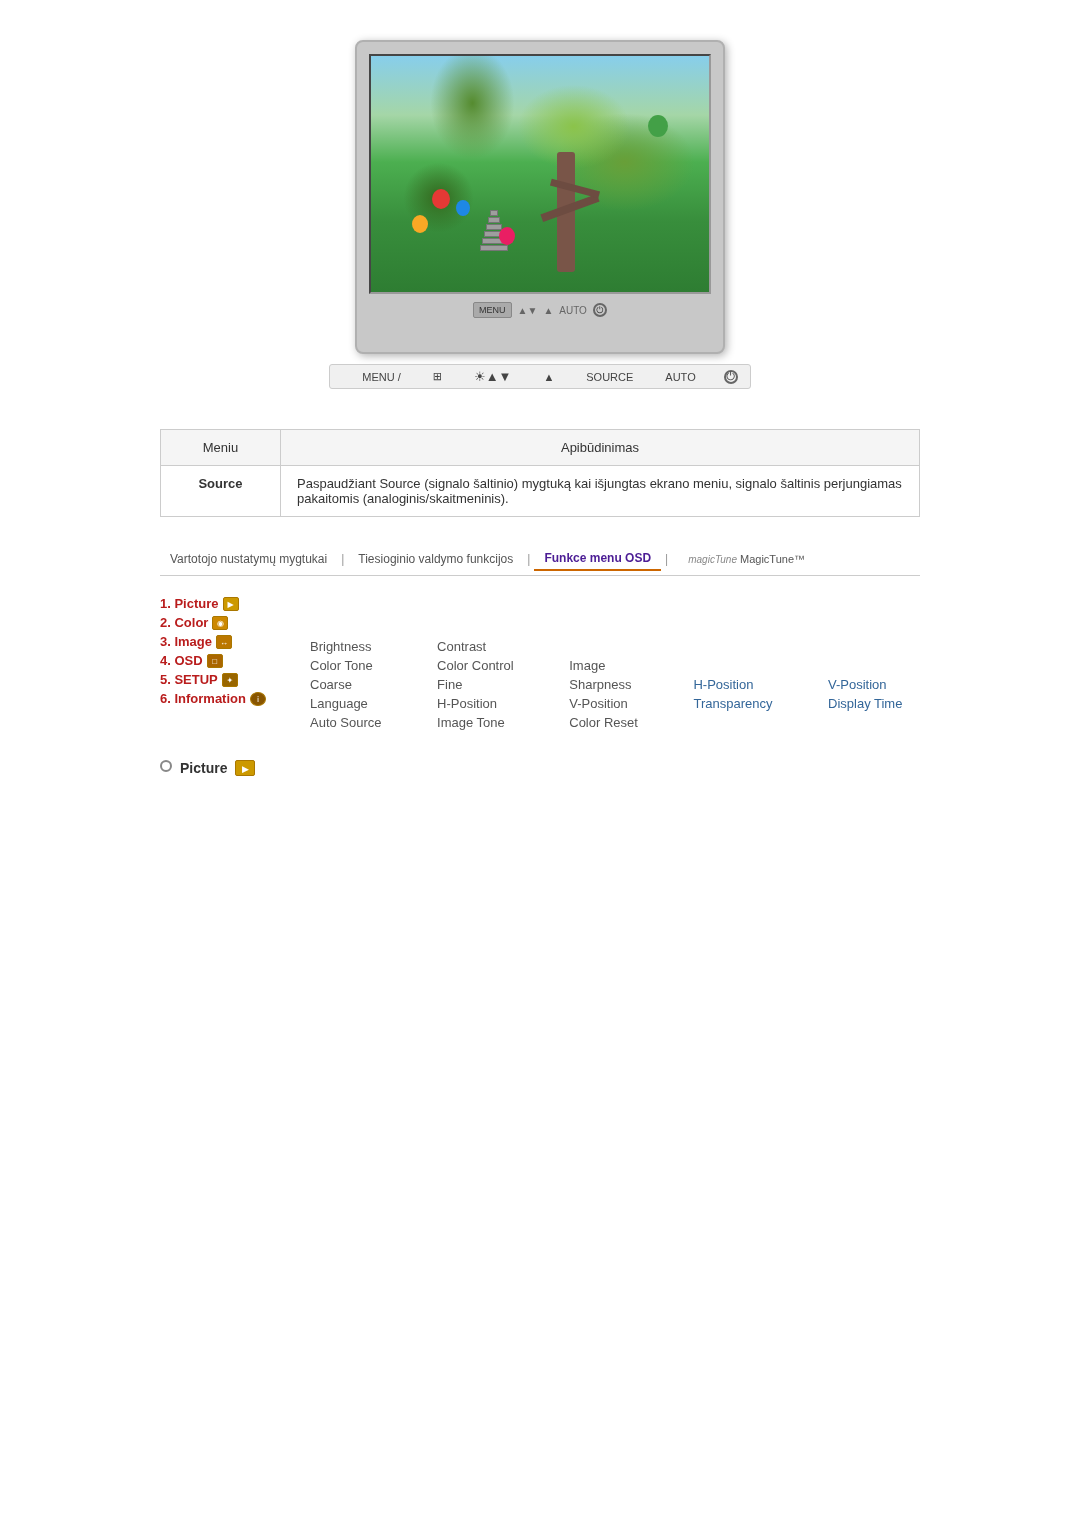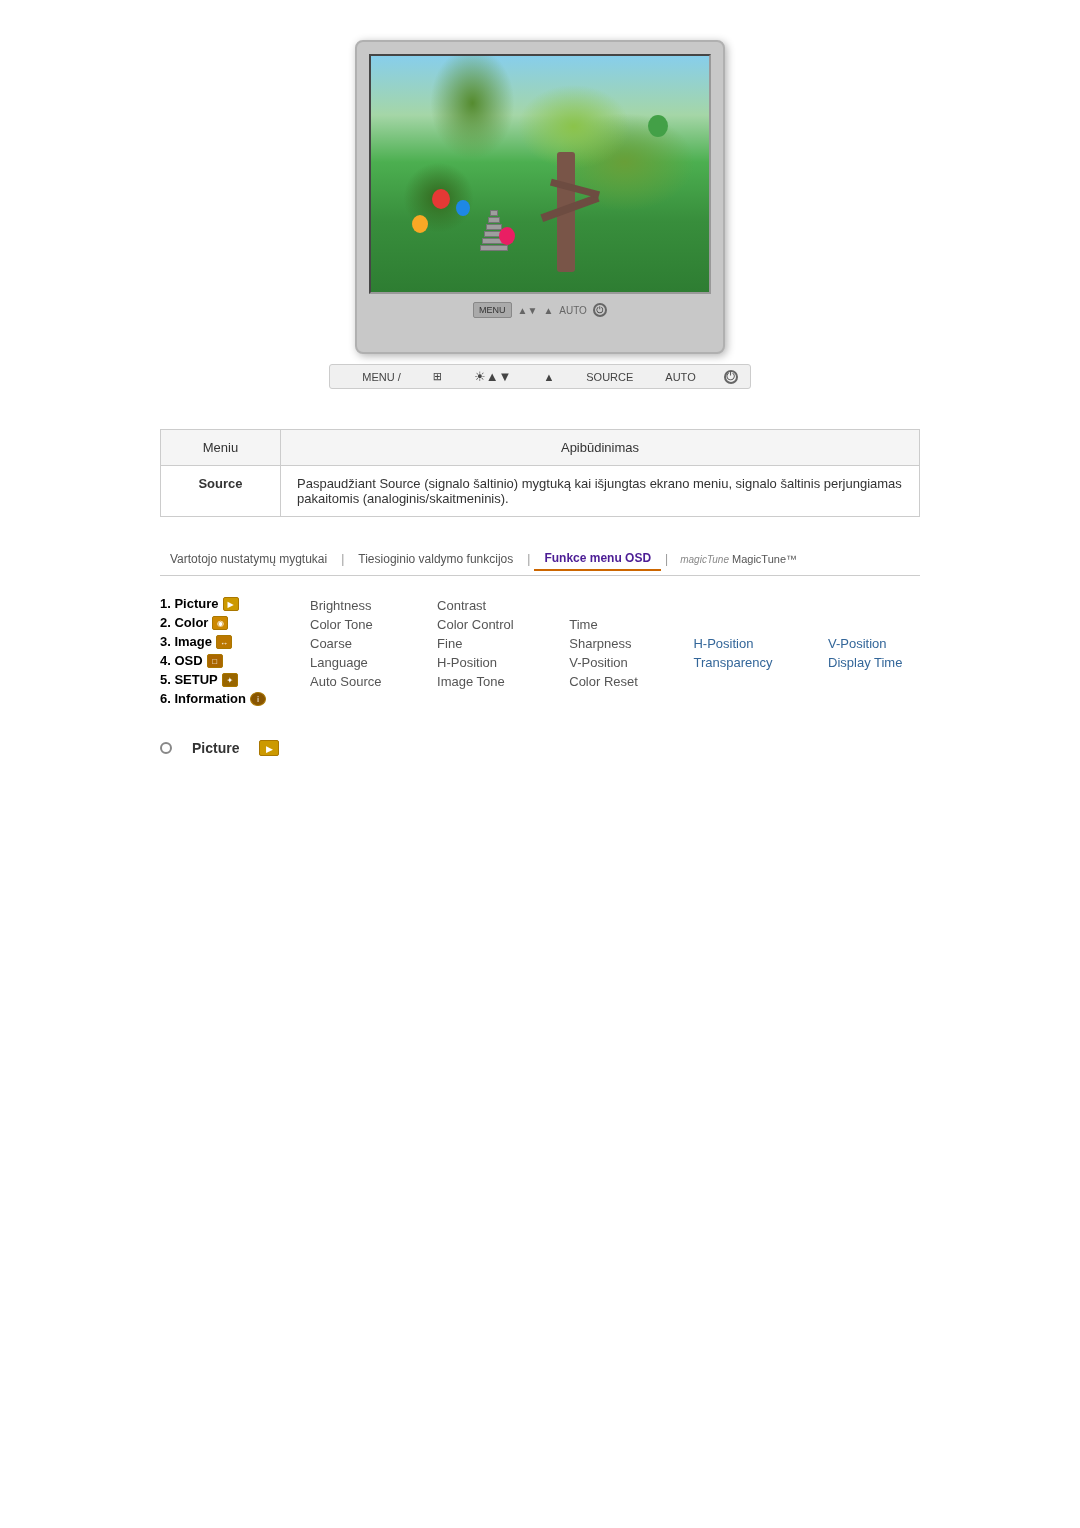--- a/index.html
+++ b/index.html
@@ -201,21 +201,21 @@
       font-weight: bold;
       border-bottom: 2px solid #cc6600;
     }
 
     .nav-separator {
       color: #999;
       margin: 0 4px;
     }
 
     .nav-magic {
-      margin-left: 8px;
+      margin-left: 16px;
       font-size: 11px;
       color: #555;
     }
 
     
     .menu-section {
       width: 760px;
       margin: 20px auto 0 auto;
       display: flex;
       gap: 0;
@@ -228,21 +228,21 @@
 
     .menu-left-item {
       margin-bottom: 4px;
       font-size: 13px;
       display: flex;
       align-items: center;
       gap: 4px;
     }
 
     .menu-left-item a {
-      color: #000000;
+      color: #b91c1c;
       text-decoration: none;
       font-weight: bold;
     }
 
     .menu-icon {
       display: inline-block;
       width: 16px;
       height: 14px;
       background: #cc9900;
       border: 1px solid #aa7700;
@@ -252,39 +252,39 @@
       line-height: 14px;
       color: #fff;
     }
 
     .menu-right {
       flex: 1;
       display: grid;
       grid-template-columns: repeat(5, auto);
       gap: 4px 38px;
       align-content: start;
+      margin-top: 41px;
     }
 
     .menu-item {
       font-size: 13px;
       color: #555;
       white-space: nowrap;
     }
 
     .menu-item.link {
       color: #336699;
     }
 
     
     .picture-section {
       width: 760px;
       margin: 30px auto 0 auto;
       display: flex;
-      align-items: center;
-      gap: 20px;
+      gap: 8px;
       font-size: 14px;
     }
 
     .radio-circle {
       width: 12px;
       height: 12px;
       border-radius: 50%;
       border: 2px solid #888;
       display: inline-block;
     }
@@ -411,21 +411,21 @@
   <div class="menu-right" style="padding-top:2px;">
 
     <span class="menu-item">Brightness</span>
     <span class="menu-item">Contrast</span>
     <span class="menu-item"></span>
     <span class="menu-item"></span>
     <span class="menu-item"></span>
 
     <span class="menu-item">Color Tone</span>
     <span class="menu-item">Color Control</span>
-    <span class="menu-item">Time</span>
+    <span class="menu-item">Image</span>
     <span class="menu-item"></span>
     <span class="menu-item"></span>
 
     <span class="menu-item">Coarse</span>
     <span class="menu-item">Fine</span>
     <span class="menu-item">Sharpness</span>
     <span class="menu-item link">H-Position</span>
     <span class="menu-item link">V-Position</span>
 
     <span class="menu-item">Language</span>

